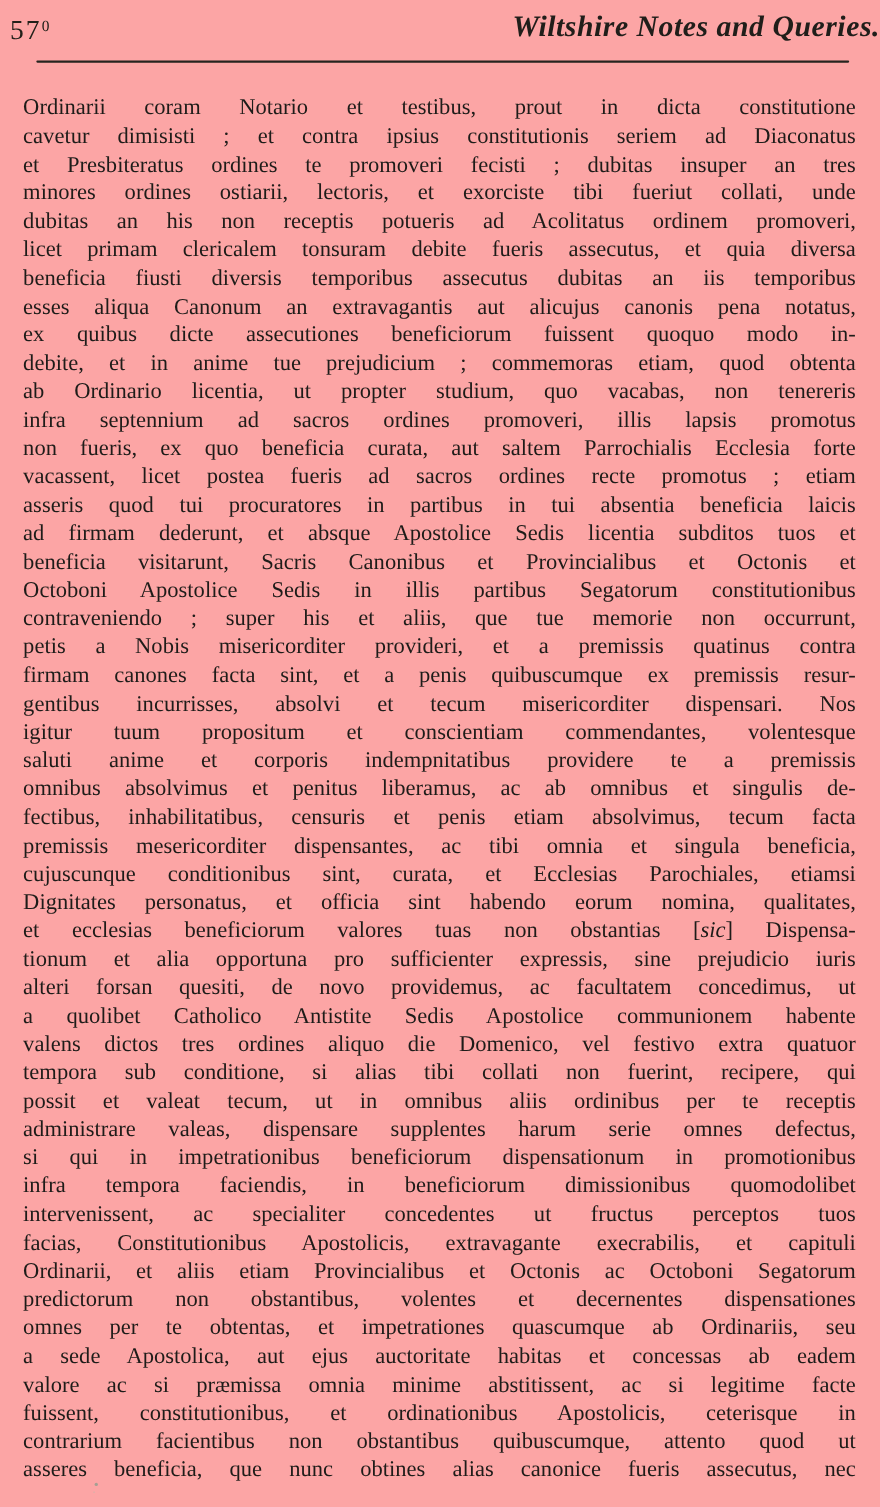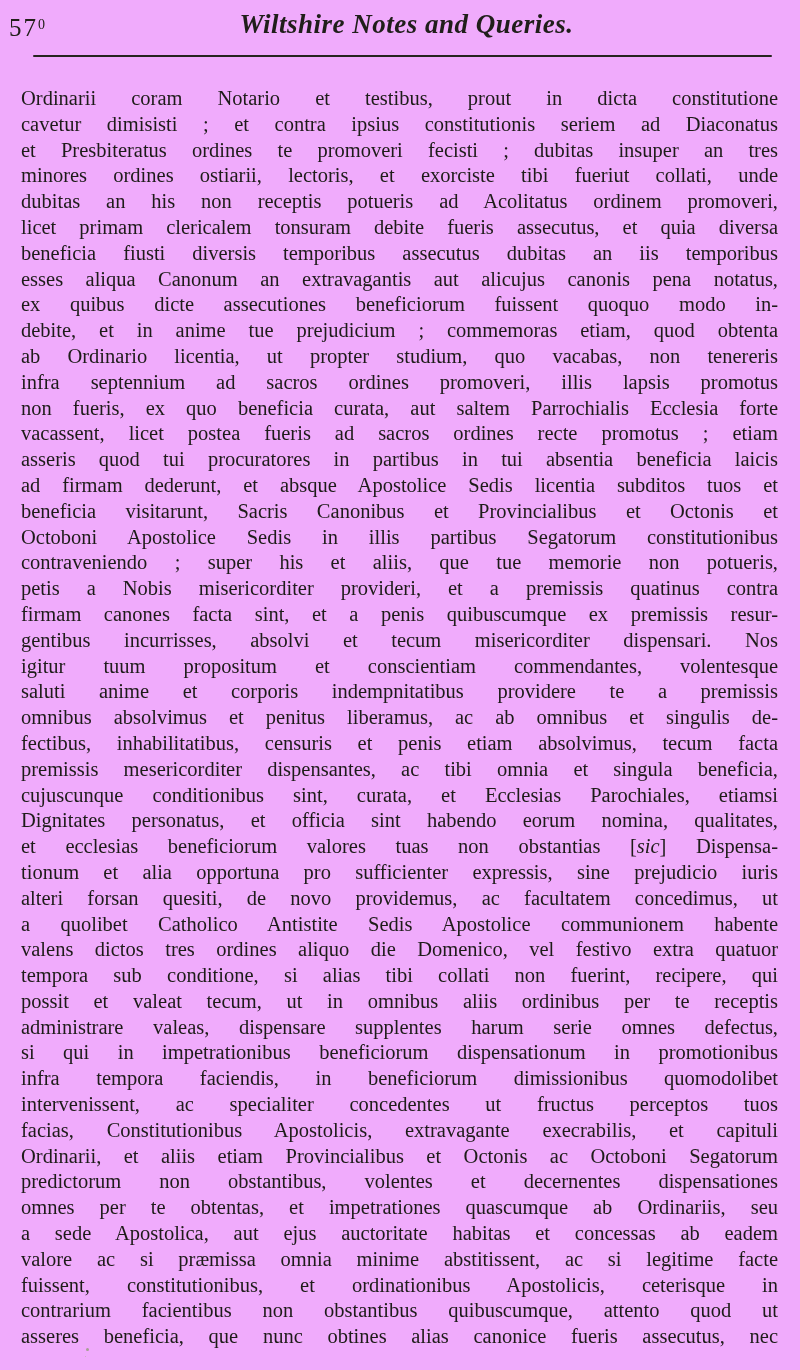--- a/index.html
+++ b/index.html
@@ -4,21 +4,21 @@
 <style>
   html, body {
     margin: 0;
     padding: 0;
     background: #e8e6e1;
   }
   .page {
     position: relative;
     width: 800px;
     height: 1370px;
-    background: #f0abfc;
+    background: #fca5a5;
     color: #1e1c19;
     font-family: "Liberation Serif", "DejaVu Serif", serif;
     overflow: hidden;
   }
   .page-header {
     position: absolute;
     top: 8px;
     left: 0;
     right: 0;
     height: 42px;
@@ -34,21 +34,21 @@
   .page-number .os-last {
     font-size: 0.56em;
     vertical-align: 0.52em;
     letter-spacing: 0;
   }
   .journal-title {
     position: absolute;
     left: 0;
     right: 0;
     top: 1px;
-    text-align: center;
+    text-align: right;
     font-style: italic;
     font-weight: 700;
     font-size: 27px;
     letter-spacing: 0.5px;
     color: #201e1a;
     padding-left: 13px;
   }
   .header-rule {
     position: absolute;
     top: 55px;
@@ -110,21 +110,21 @@
     <p class="line">ex quibus dicte assecutiones beneficiorum fuissent quoquo modo in-</p>
     <p class="line">debite, et in anime tue prejudicium ; commemoras etiam, quod obtenta</p>
     <p class="line">ab Ordinario licentia, ut propter studium, quo vacabas, non tenereris</p>
     <p class="line">infra septennium ad sacros ordines promoveri, illis lapsis promotus</p>
     <p class="line">non fueris, ex quo beneficia curata, aut saltem Parrochialis Ecclesia forte</p>
     <p class="line">vacassent, licet postea fueris ad sacros ordines recte promotus ; etiam</p>
     <p class="line">asseris quod tui procuratores in partibus in tui absentia beneficia laicis</p>
     <p class="line">ad firmam dederunt, et absque Apostolice Sedis licentia subditos tuos et</p>
     <p class="line">beneficia visitarunt, Sacris Canonibus et Provincialibus et Octonis et</p>
     <p class="line">Octoboni Apostolice Sedis in illis partibus Segatorum constitutionibus</p>
-    <p class="line">contraveniendo ; super his et aliis, que tue memorie non potueris,</p>
+    <p class="line">contraveniendo ; super his et aliis, que tue memorie non occurrunt,</p>
     <p class="line">petis a Nobis misericorditer provideri, et a premissis quatinus contra</p>
     <p class="line">firmam canones facta sint, et a penis quibuscumque ex premissis resur-</p>
     <p class="line">gentibus incurrisses, absolvi et tecum misericorditer dispensari. Nos</p>
     <p class="line">igitur tuum propositum et conscientiam commendantes, volentesque</p>
     <p class="line">saluti anime et corporis indempnitatibus providere te a premissis</p>
     <p class="line">omnibus absolvimus et penitus liberamus, ac ab omnibus et singulis de-</p>
     <p class="line">fectibus, inhabilitatibus, censuris et penis etiam absolvimus, tecum facta</p>
     <p class="line">premissis mesericorditer dispensantes, ac tibi omnia et singula beneficia,</p>
     <p class="line">cujuscunque conditionibus sint, curata, et Ecclesias Parochiales, etiamsi</p>
     <p class="line">Dignitates personatus, et officia sint habendo eorum nomina, qualitates,</p>

